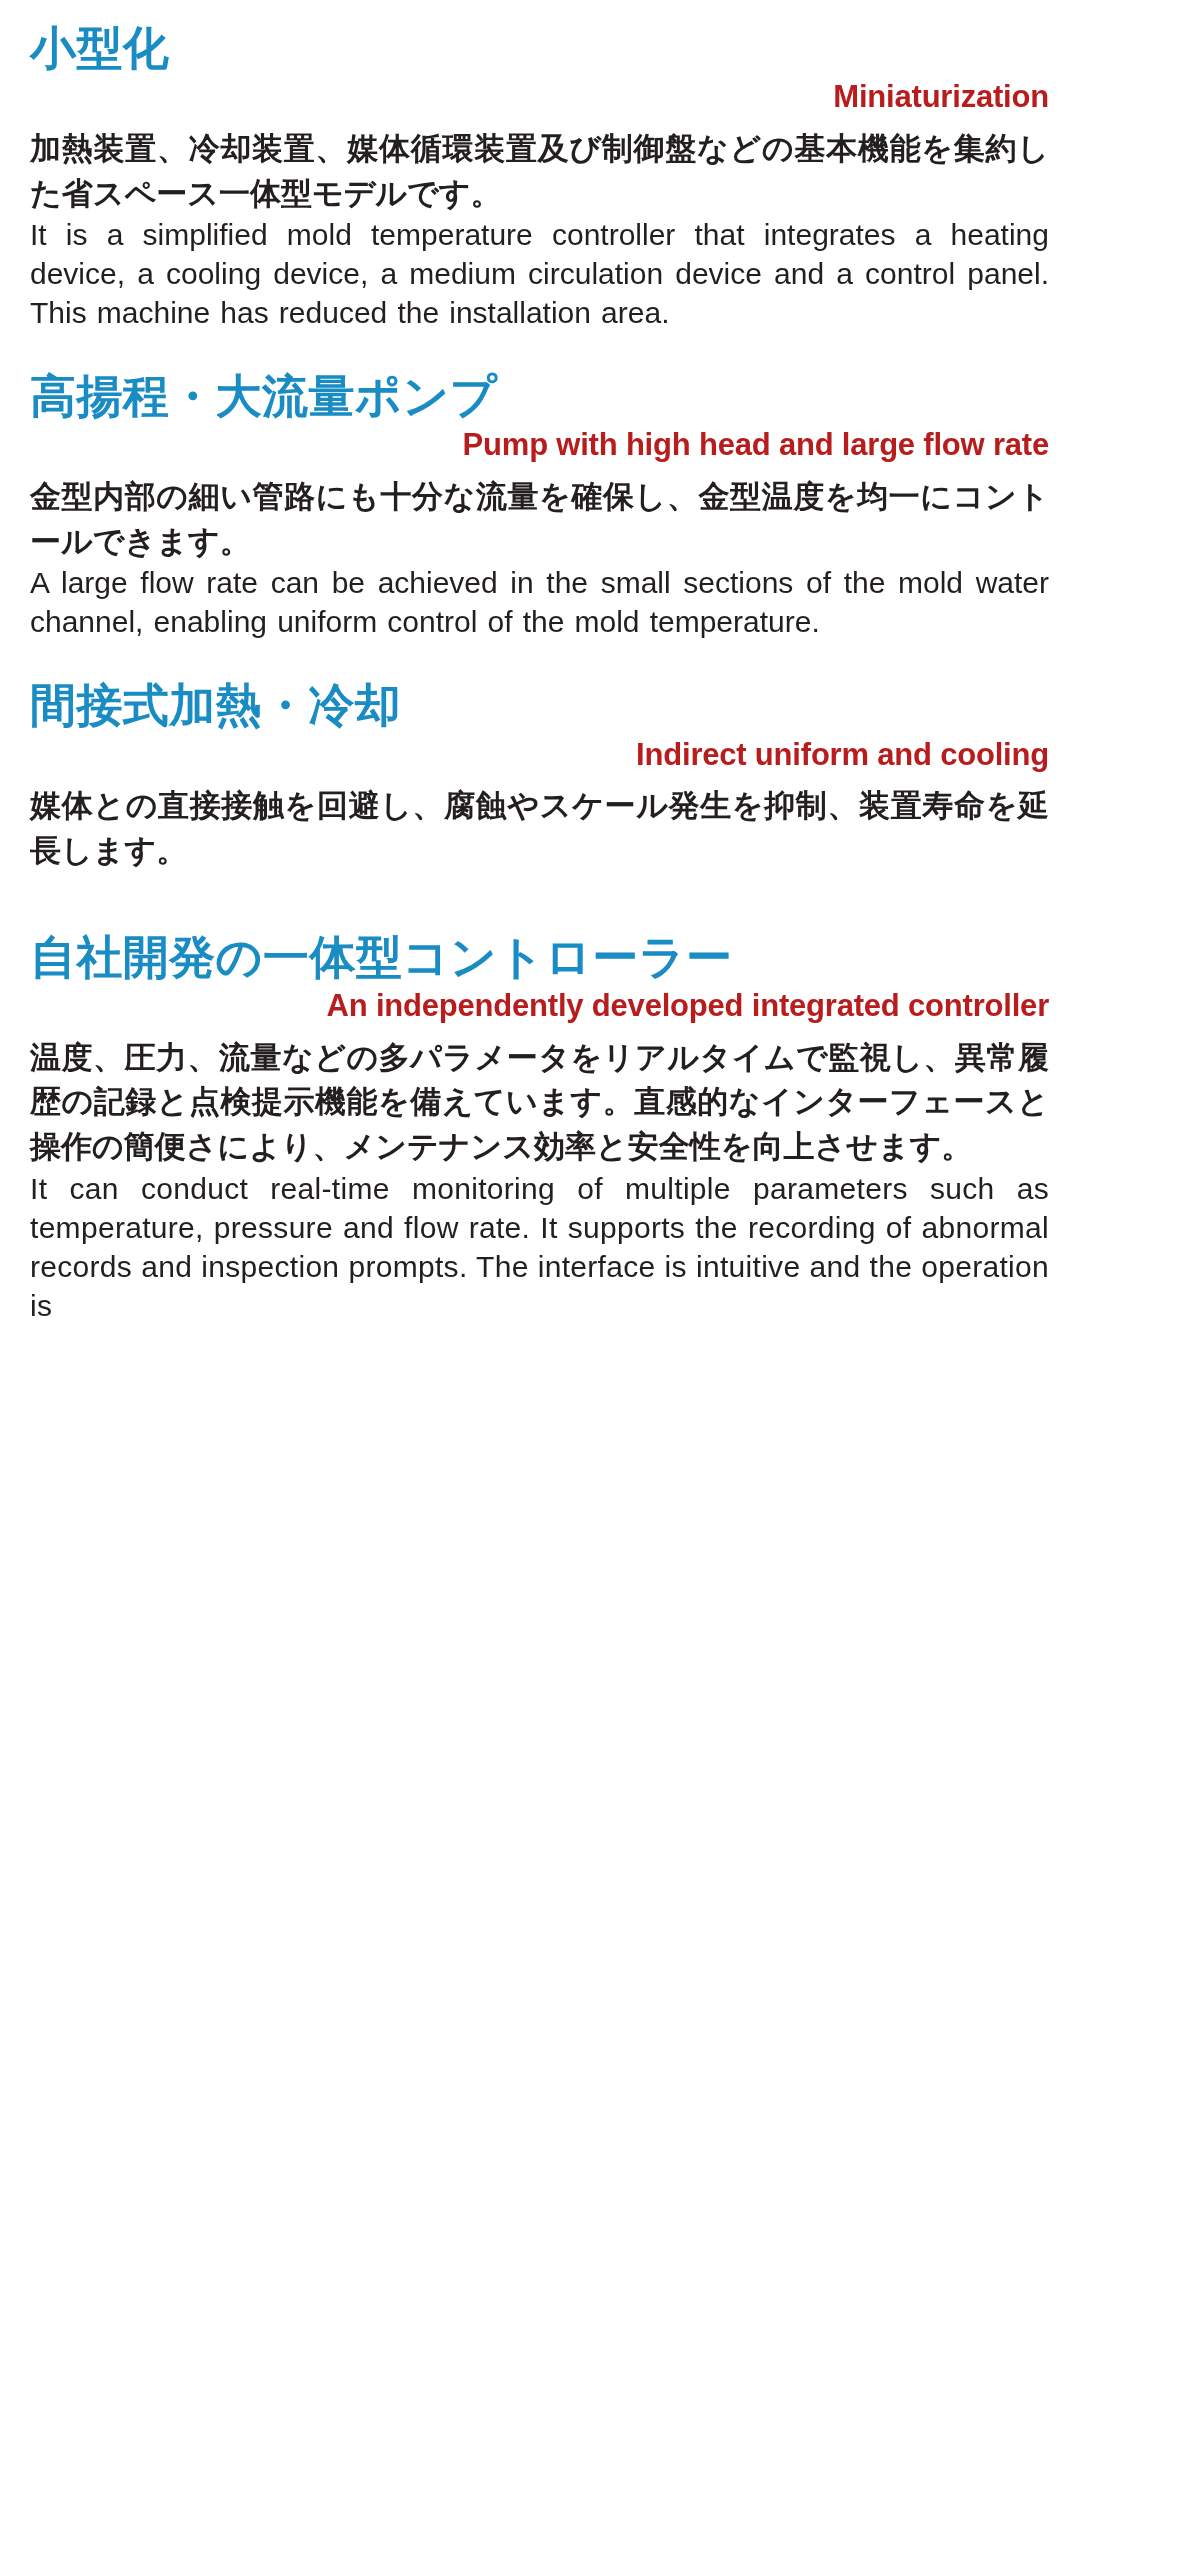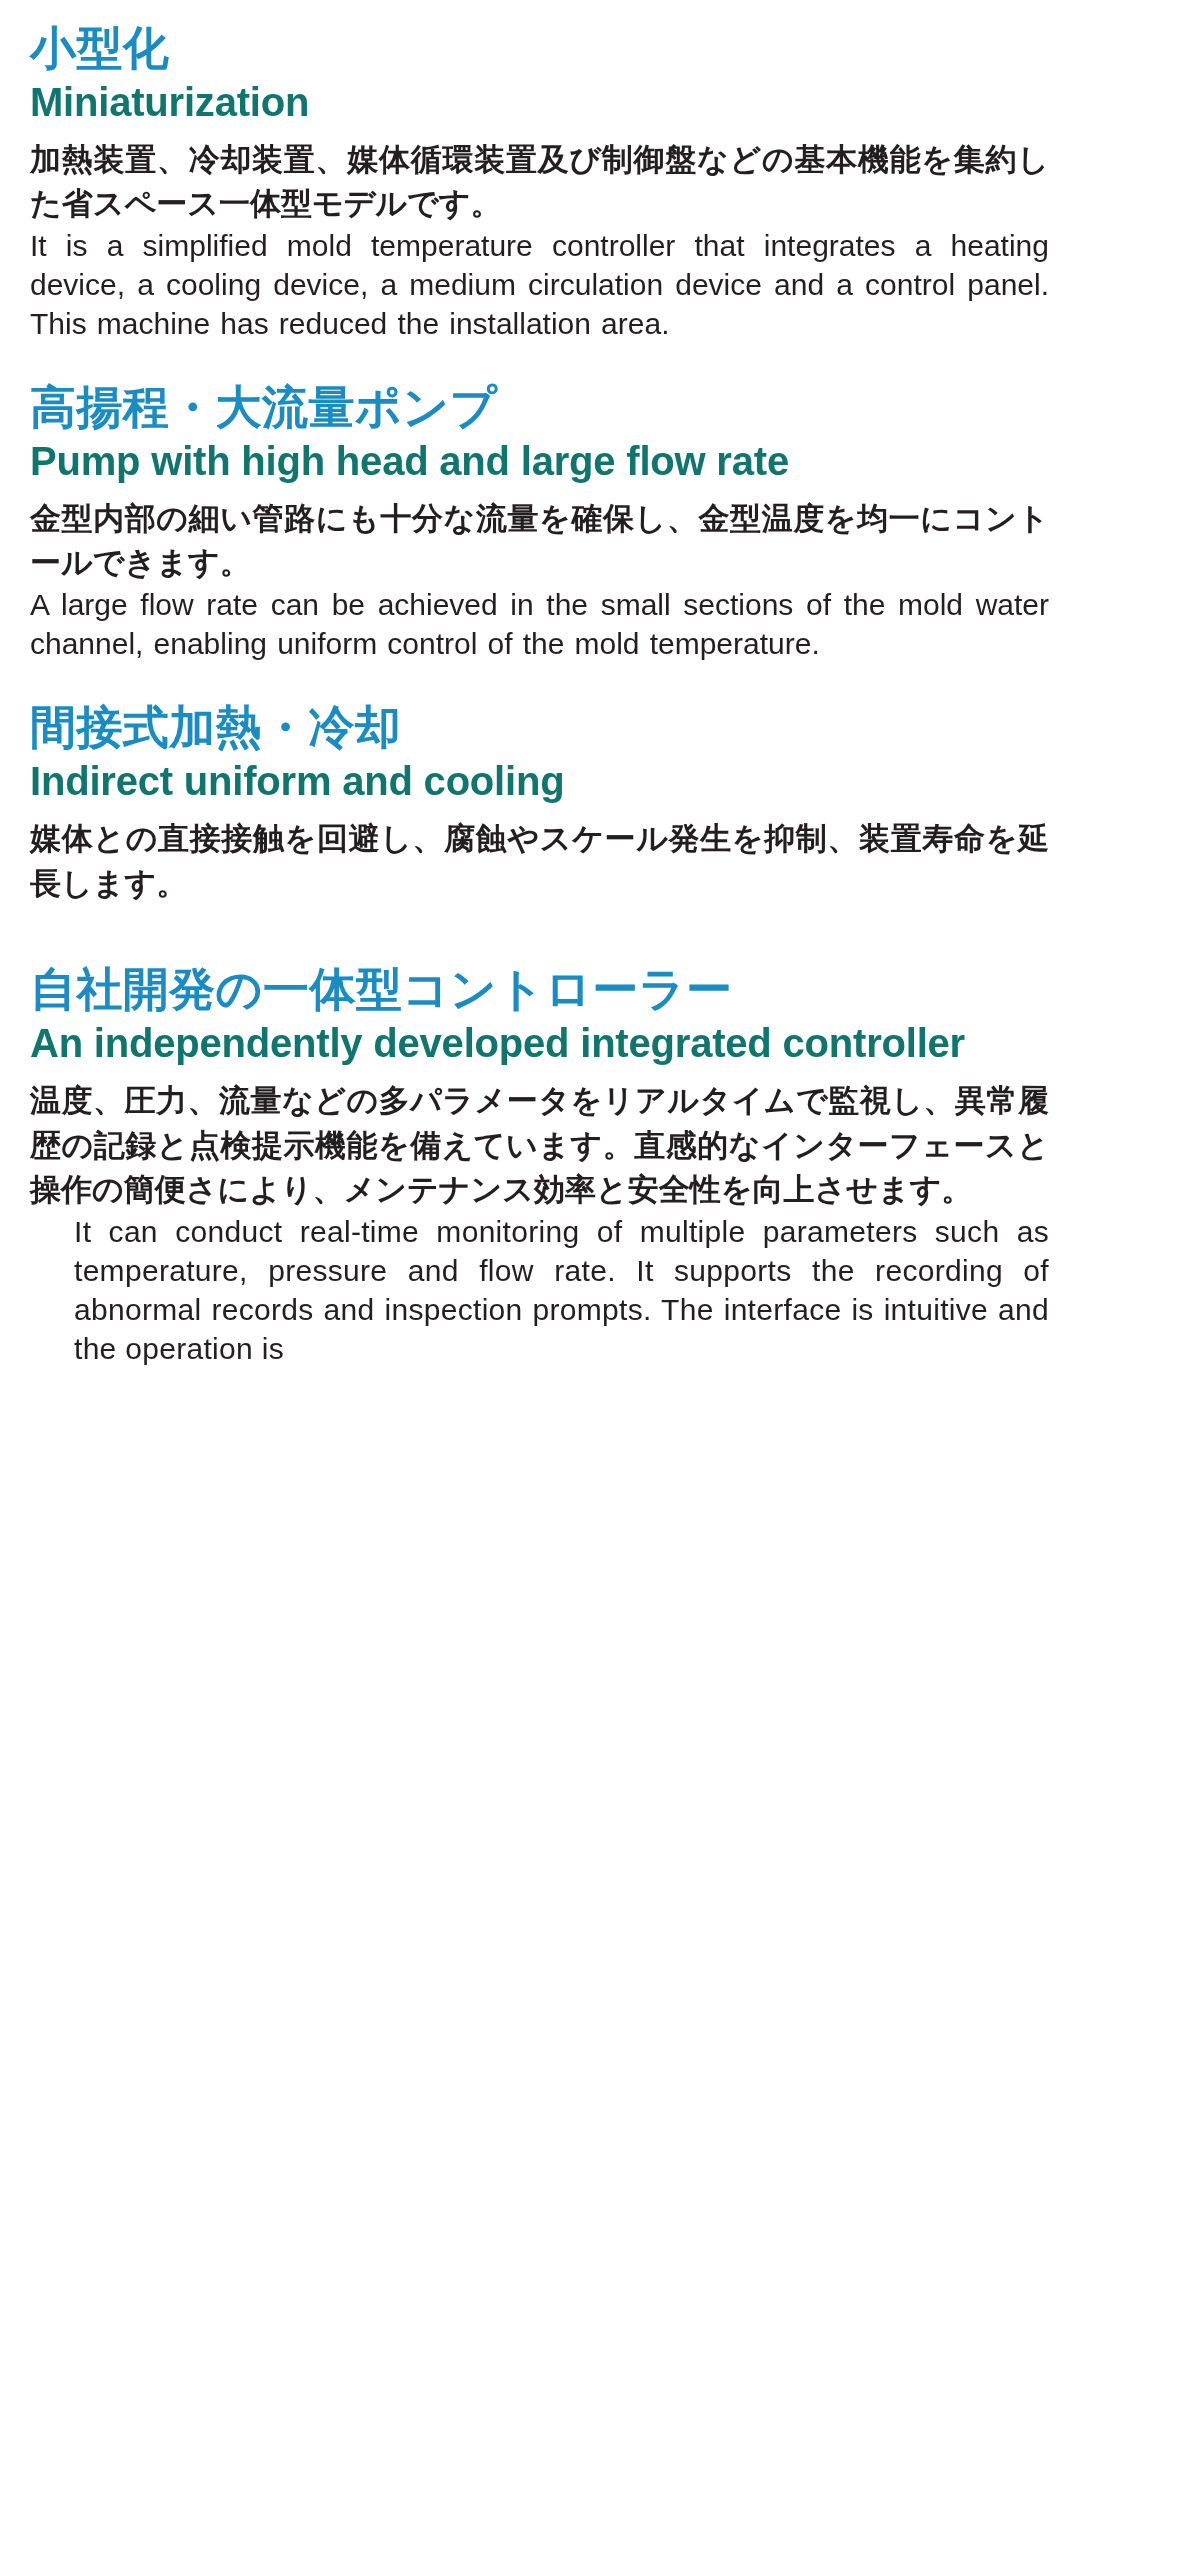--- a/index.html
+++ b/index.html
@@ -30,26 +30,27 @@
     font-family: "DejaVu Sans", sans-serif;
     font-size: 46px;
     font-weight: 700;
     letter-spacing: 0.4px;
     color: #1a8cc4;
     line-height: 1.12;
     margin: 0 0 3.6px 0;
   }
   .title-en {
     font-family: "Liberation Sans", sans-serif;
-    font-size: 40px;
+    font-size: 31px;
     font-weight: 700;
     letter-spacing: -0.2px;
-    color: #0f766e;
+    color: #b91c1c;
     line-height: 1.2;
     margin: 0 0 10.7px 0;
+    text-align: right;
   }
   .body-ja {
     font-family: "DejaVu Sans", sans-serif;
     font-size: 31px;
     font-weight: 700;
     line-height: 1.44;
     color: #231f20;
     margin: 0;
     text-align: justify;
     text-justify: inter-character;
@@ -58,21 +59,20 @@
     font-family: "Liberation Sans", sans-serif;
     font-size: 30px;
     font-weight: 400;
     line-height: 1.30;
     color: #231f20;
     margin: 0;
     text-align: justify;
   }
   .body-en.tracked {
     letter-spacing: 0.3px;
-    margin-left: 44px;
   }
   .body-en.loose {
     word-spacing: 1.8px;
   }
 </style>
 </head>
 <body>
 
 <div class="page">
 

